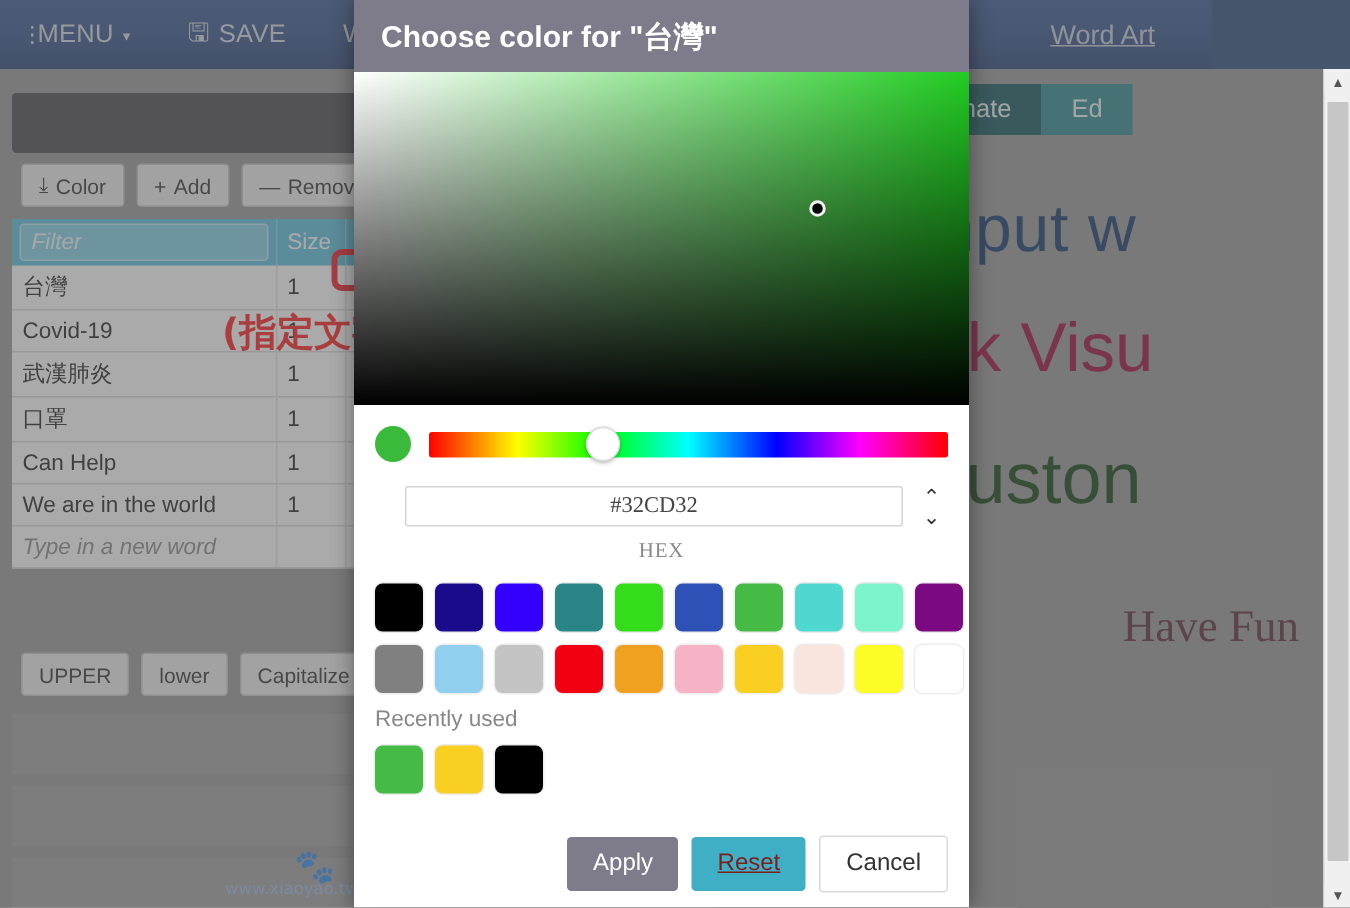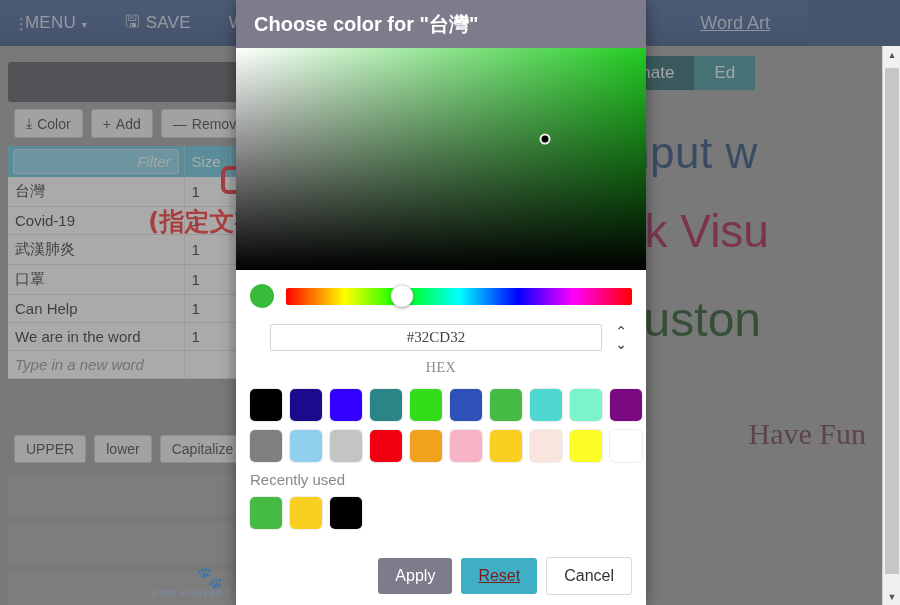--- a/index.html
+++ b/index.html
@@ -62,21 +62,21 @@
             background: #fff; table-layout: fixed; }
   .wtable th {
     background: #5bc0de; color: #fff; font-size: 15px; font-weight: 500;
     text-align: left; padding: 5px 7px; height: 28px;
     border-right: 1px solid #8fd4e8;
   }
   .wtable th.th-filter { padding: 3px 5px; width: 176px; }
   .filter-input {
     width: 100%; background: #7fd2e8; border: 1px solid #bfe6f2;
     border-radius: 3px; color: #f3fbfd; font-style: italic; font-size: 15px;
-    padding: 3px 7px; outline: none; text-align: right;
+    padding: 3px 7px; outline: none;
   }
   .filter-input::placeholder { color: #f2fbfe; font-style: italic; }
   .wtable td {
     background: #fff; font-size: 15px; color: #222; padding: 5px 7px;
     border-bottom: 1px solid #dcdcdc; border-right: 1px solid #e4e4e4;
     height: 28px; white-space: nowrap; overflow: hidden;
   }
   .col-size { width: 46px; }
   .col-color { width: 62px; }
   .col-angle { width: 66px; }
@@ -128,21 +128,21 @@
     height: 34px; padding: 0 20px; display: flex; align-items: center;
     color: #eaf4f4; font-size: 17px;
   }
   .pv-tab.dark { background: #15575c; margin-left: 18px; }
   .pv-tab.light { background: #2f8b90; }
 
   .pv-line { text-align: center; white-space: nowrap; }
   .pv1 { font-size: 44px; color: #123a6b; margin-top: 26px; letter-spacing: .5px; }
   .pv2 { font-size: 46px; color: #9b0b3d; margin-top: 26px; }
   .pv3 { font-size: 48px; color: #10420f; margin-top: 34px; }
-  .pv4 { font-size: 30px; color: #5a2b38; margin-top: 70px; text-align: right;
+  .pv4 { font-size: 30px; color: #5a2b38; margin-top: 54px; text-align: right;
          padding-right: 34px; font-family: "Liberation Serif", serif; }
 
   
   .vscroll {
     position: absolute; right: 0; top: 46px; width: 18px; height: 559px;
     background: #f0f0f0; border-left: 1px solid #cfcfcf; z-index: 30;
   }
   .vs-btn { width: 18px; height: 17px; display: flex; align-items: center;
             justify-content: center; font-size: 9px; color: #555; background: #f0f0f0; }
   .vs-thumb { position: absolute; left: 2px; top: 22px; width: 14px; height: 506px;
@@ -331,21 +331,21 @@
             <tr>
               <td>Can Help</td>
               <td>1</td>
               <td class="swatch-cell">
                 <span class="sw" style="background: rgb(47, 111, 47);"></span>
               </td>
               <td>D</td>
               <td class="font-cell">Default</td>
             </tr>
             <tr>
-              <td>We are in the word</td>
+              <td>We are in the world</td>
               <td>1</td>
               <td class="swatch-cell">
                 <span class="sw" style="background: rgb(200, 162, 0);"></span>
               </td>
               <td>D</td>
               <td class="font-cell">Default</td>
             </tr>
             <tr class="row-new">
               <td>Type in a new word</td>
               <td></td>

